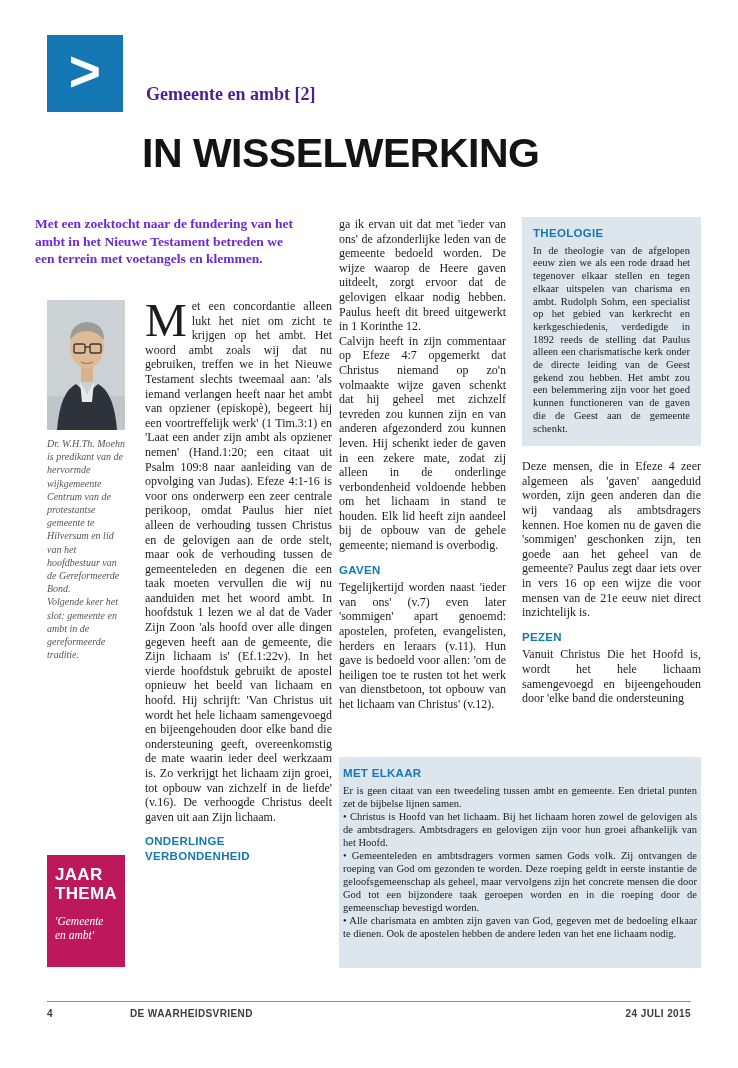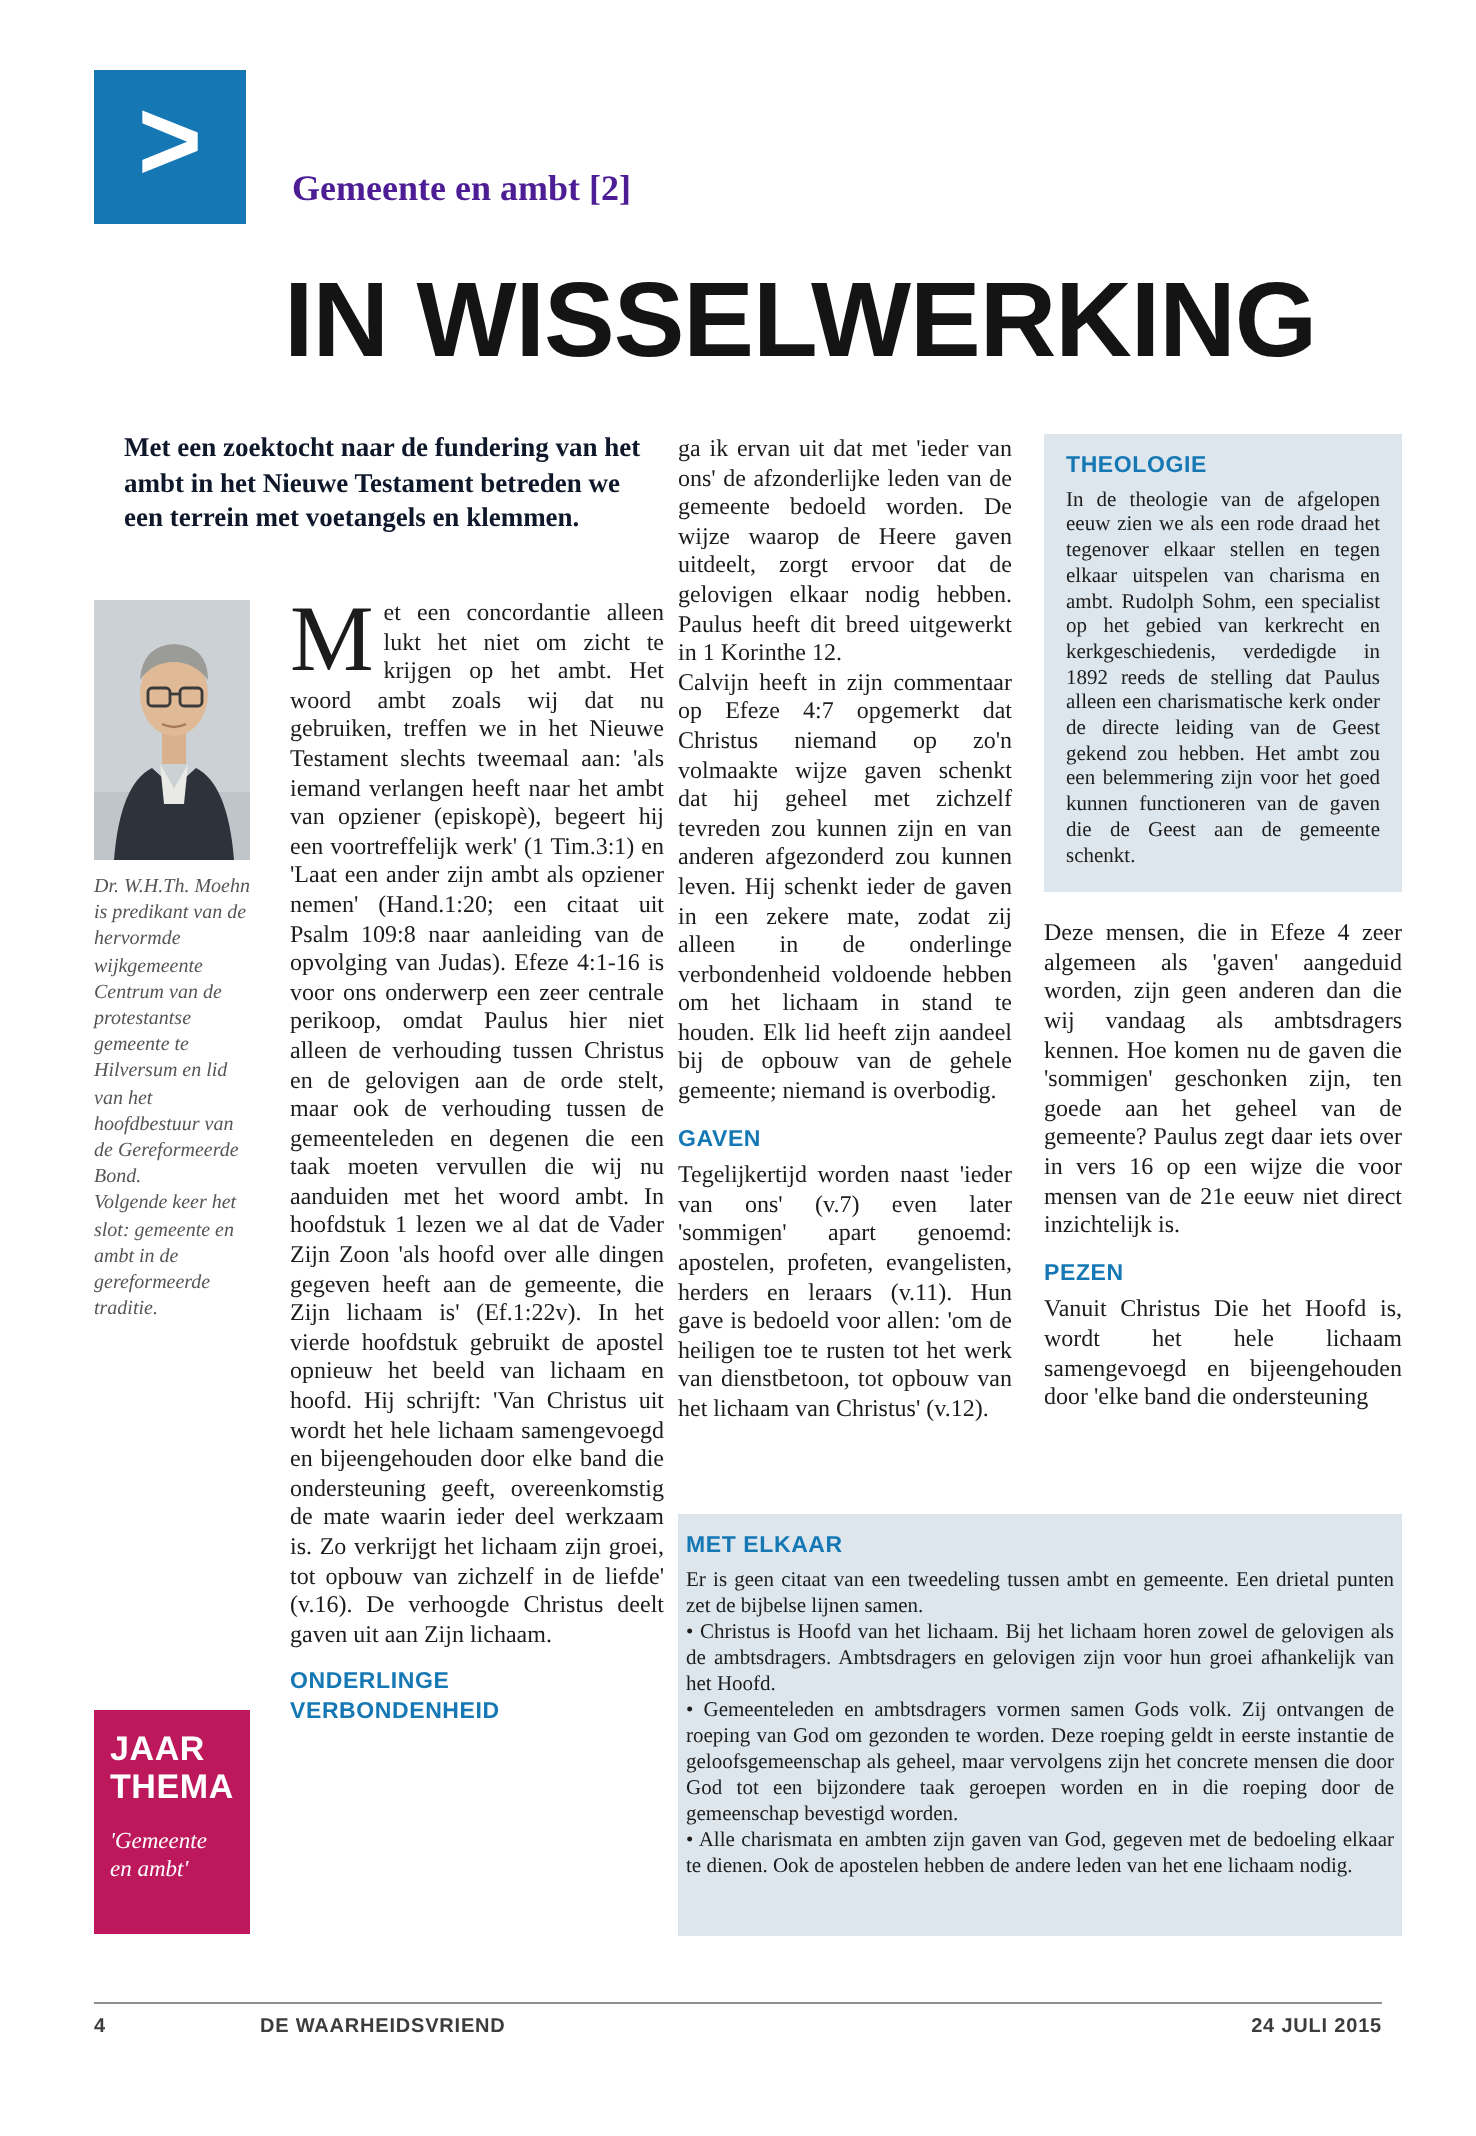--- a/index.html
+++ b/index.html
@@ -14,25 +14,25 @@
     background:#1578b4; color:#ffffff; display:flex; align-items:center; justify-content:center;
     font-family:"Liberation Sans", sans-serif; font-weight:700; font-size:58px; line-height:1;
   }
   .chevron-box .glyph { transform:scaleX(0.95) translateY(-3px); }
   .kicker {
     position:absolute; left:146px; top:84px; font-weight:700;
     font-size:18px; color:#4c1d95;
   }
   .title {
     position:absolute; left:142px; top:130px; font-family:"Liberation Sans", sans-serif;
-    font-weight:700; font-size:53px; letter-spacing:-0.5px; color:#141414; white-space:nowrap;
+    font-weight:700; font-size:41px; letter-spacing:-0.5px; color:#141414; white-space:nowrap;
   }
   .intro {
-    position:absolute; left:62px; top:215px; width:268px; font-weight:700;
-    font-size:13.5px; line-height:17.5px; color:#0f172a;
+    position:absolute; left:35px; top:215px; width:268px; font-weight:700;
+    font-size:13.5px; line-height:17.5px; color:#6d28d9;
   }
   
   .left-rail { position:absolute; left:47px; top:300px; width:78px; }
   .photo { width:78px; height:130px; display:block; }
   .caption { margin-top:7px; font-style:italic; font-size:10px; line-height:13.2px; color:#555555; }
   .note { font-style:italic; font-size:10px; line-height:13.2px; color:#555555; }
   .jaarthema {
     position:absolute; left:47px; top:855px; width:78px; height:112px;
     background:#be185d; color:#ffffff; padding:10px 8px;
     font-family:"Liberation Sans", sans-serif;

